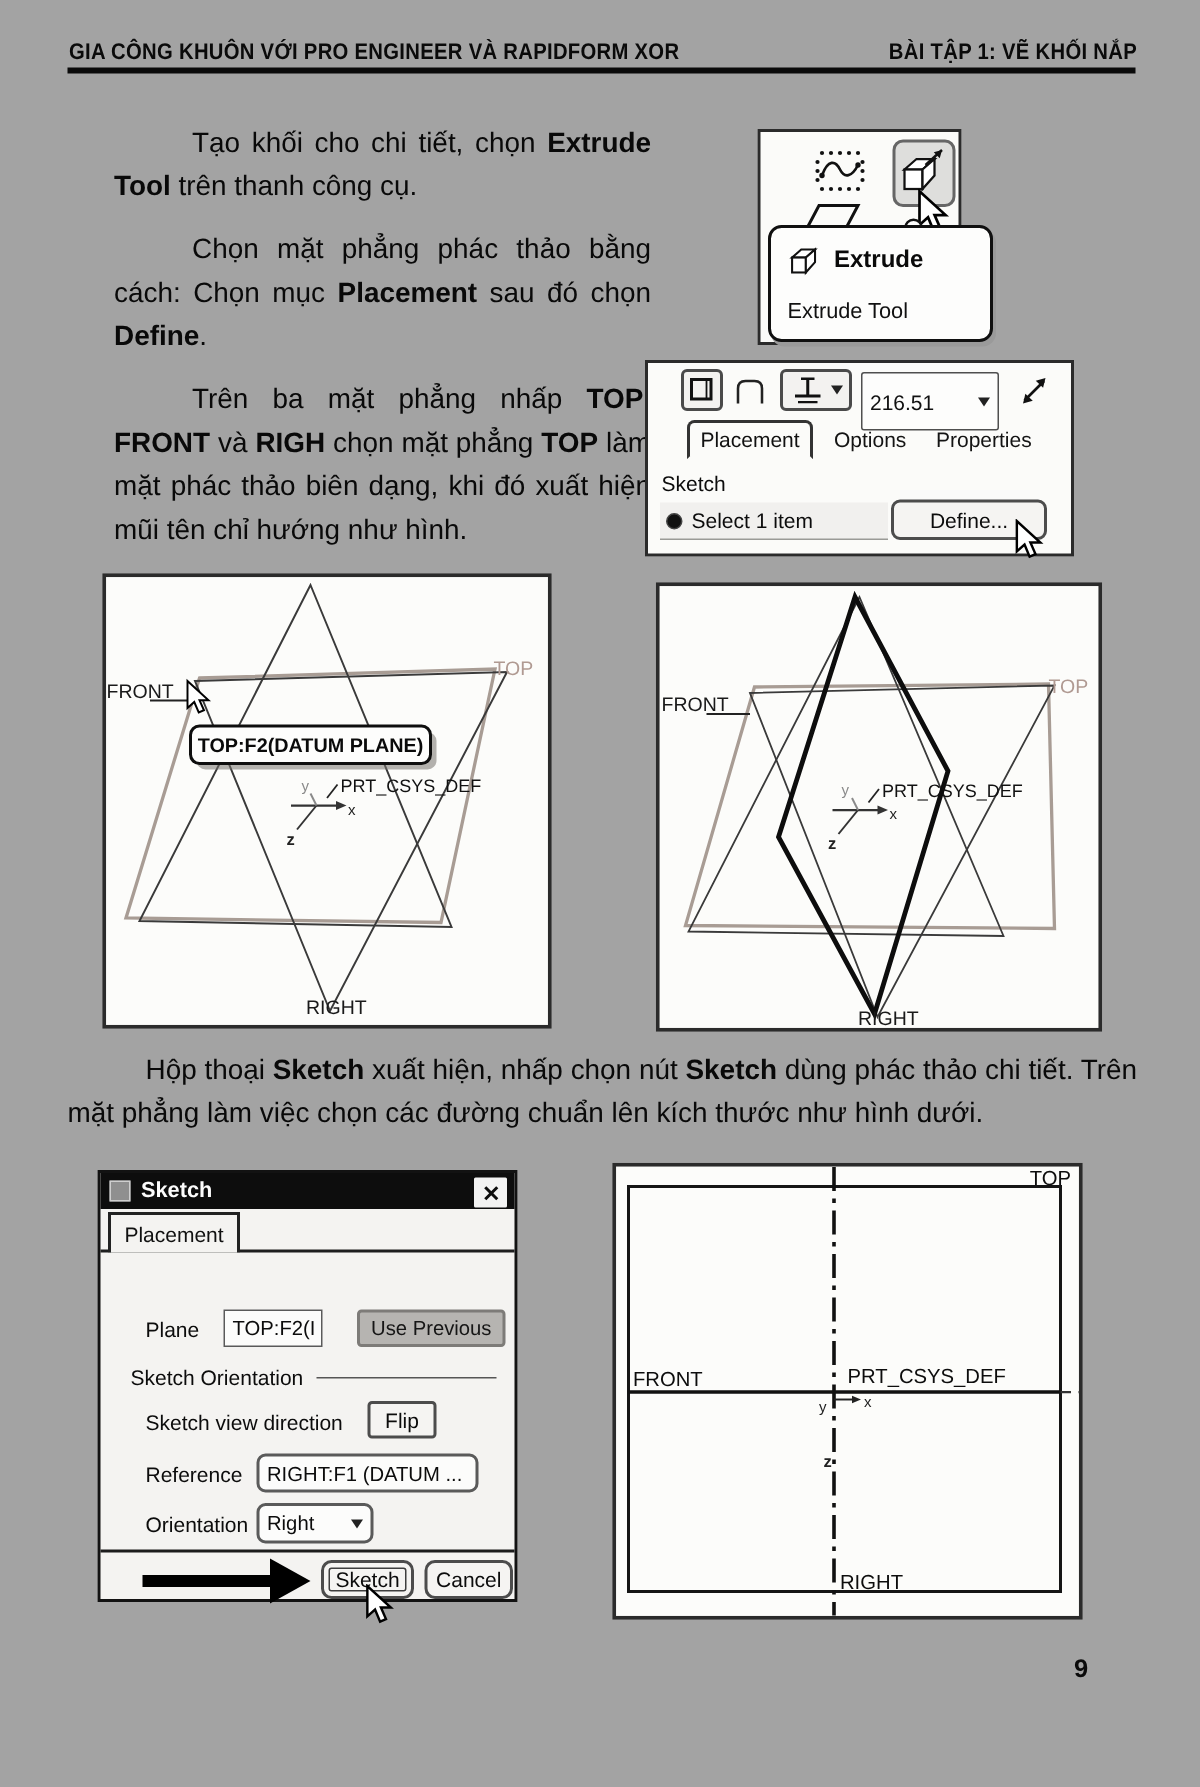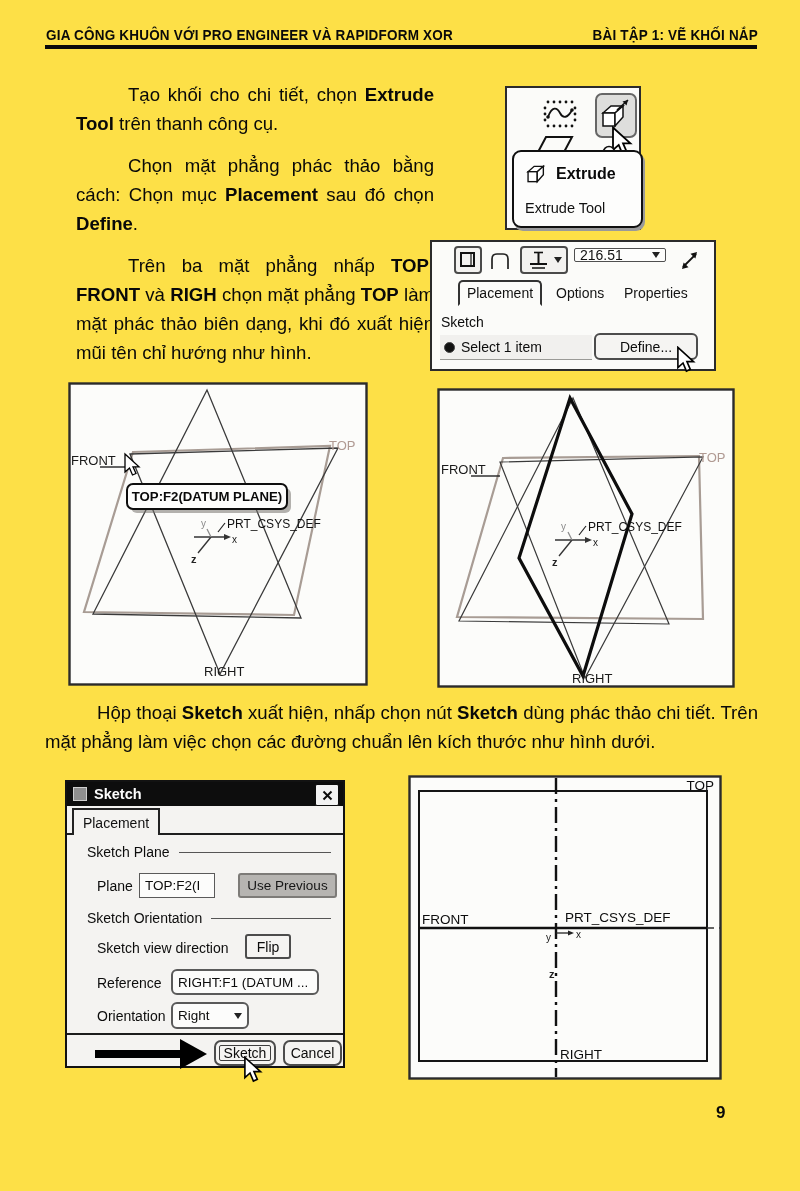--- a/index.html
+++ b/index.html
@@ -1,16 +1,16 @@
 <!DOCTYPE html>
 <html><head>
 <meta charset="utf-8">
 <style>
   html,body{margin:0;padding:0;background:#e8e8e8;}
-  #page{position:relative;width:800px;height:1191px;background:#fde047;
+  #page{position:relative;width:800px;height:1191px;background:#a3a3a3;
         font-family:"Liberation Sans",sans-serif;color:#111;overflow:hidden;margin:0 auto;}
   .abs{position:absolute;}
   
   .hdr{font-weight:bold;font-size:13.5px;letter-spacing:.2px;color:#0a0a0a;transform:scaleY(1.12);}
   .hdr-rule{height:4px;background:#0a0a0a;}
   
   .para{font-size:18.6px;line-height:29px;text-align:justify;color:#090909;}
   .para p{margin:0 0 13px 0;text-indent:52px;}
   .para b{font-weight:bold;}
   
@@ -115,21 +115,21 @@
     </svg>
 
     <svg class="abs" style="left:104px;top:38px;" width="22" height="30" viewBox="0 0 14 20">
       <polygon points="1,1 1,16 4.8,12.6 7.3,18.6 10.2,17.3 7.7,11.6 12.6,11.6" fill="#fff" stroke="#000" stroke-width="1.2"></polygon>
     </svg>
     <svg class="abs" style="left:94px;top:56px;" width="16" height="16" viewBox="0 0 16 16">
       <circle cx="8" cy="8" r="5.5" fill="#fdfdfc" stroke="#111" stroke-width="1.6"></circle>
     </svg>
   </div>
 
-  <div class="abs tip" style="left:512px;top:150px;width:131px;height:78px;">
+  <div class="abs tip" style="left:512px;top:150px;width:150px;height:78px;">
     <svg class="abs" style="left:9px;top:9px;" width="30" height="26" viewBox="0 0 38 34">
       <polygon points="6,14 14,7 26,7 18,14" fill="#fff" stroke="#111" stroke-width="1.8"></polygon>
       <rect x="6" y="14" width="12" height="13" fill="#fff" stroke="#111" stroke-width="1.8"></rect>
       <polygon points="18,14 26,7 26,18 18,27" fill="#fff" stroke="#111" stroke-width="1.8"></polygon>
     </svg>
     <div class="abs tip-title" style="left:42px;top:13px;">Extrude</div>
     <div class="abs tip-sub" style="left:11px;top:48px;">Extrude Tool</div>
   </div>
 
   <div class="abs shot" style="left:430px;top:240px;width:286px;height:131px;">
@@ -144,21 +144,21 @@
     </svg>
     <div class="abs icon-btn" style="left:88px;top:4px;width:48px;height:28px;">
       <svg width="23" height="22" viewBox="0 0 23 22">
         <line x1="7" y1="3.5" x2="16" y2="3.5" stroke="#111" stroke-width="1.6"></line>
         <line x1="11.5" y1="3.5" x2="11.5" y2="15" stroke="#111" stroke-width="2"></line>
         <line x1="3" y1="15" x2="20" y2="15" stroke="#111" stroke-width="2"></line>
         <line x1="5" y1="19" x2="18" y2="19" stroke="#111" stroke-width="1.5"></line>
       </svg>
       <div class="tri-down" style="margin-left:4px;"></div>
     </div>
-    <div class="abs val-field" style="left:142px;top:6px;width:92px;height:14px;">
+    <div class="abs val-field" style="left:142px;top:6px;width:92px;height:39px;">
       <span style="flex:1;">216.51</span>
       <div class="tri-down"></div>
     </div>
     <svg class="abs" style="left:244px;top:5px;" width="27" height="27" viewBox="0 0 27 27">
       <line x1="7" y1="20" x2="20" y2="7" stroke="#111" stroke-width="1.8"></line>
       <polygon points="21,5 14.5,6.8 19.4,11.5" fill="#111"></polygon>
       <polygon points="6,22 12.5,20.2 7.6,15.5" fill="#111"></polygon>
     </svg>
     <div class="abs tab-active" style="left:26px;top:38px;width:84px;height:26px;">
       <span>Placement</span>
@@ -242,26 +242,22 @@
     <div class="dlg-close">
       <svg width="11" height="11" viewBox="0 0 11 11">
         <line x1="1.5" y1="1.5" x2="9.5" y2="9.5" stroke="#0c0c0c" stroke-width="2"></line>
         <line x1="9.5" y1="1.5" x2="1.5" y2="9.5" stroke="#0c0c0c" stroke-width="2"></line>
       </svg>
     </div>
     <div class="abs" style="left:0;top:51px;width:100%;height:2px;background:#1e1e1e;"></div>
     <div class="abs dlg-tab" style="left:5px;top:26px;width:88px;height:27px;background:#f4f3f1;z-index:2;">
       <span>Placement</span>
     </div>
-    <div class="abs grp" style="left:20px;top:62px;width:244px;">
-      <span>Sketch Plane</span>
-      <span class="line"></span>
-    </div>
     <div class="abs lbl" style="left:30px;top:96px;">Plane</div>
-    <div class="abs field" style="left:72px;top:91px;width:76px;height:25px;">
+    <div class="abs field" style="left:82px;top:91px;width:66px;height:25px;">
       <span>TOP:F2(I</span>
     </div>
     <div class="abs btn-grey" style="left:171px;top:91px;width:99px;height:25px;">
       <span>Use Previous</span>
     </div>
     <div class="abs grp" style="left:20px;top:128px;width:244px;">
       <span>Sketch Orientation</span>
       <span class="line"></span>
     </div>
     <div class="abs lbl" style="left:30px;top:158px;">Sketch view direction</div>

